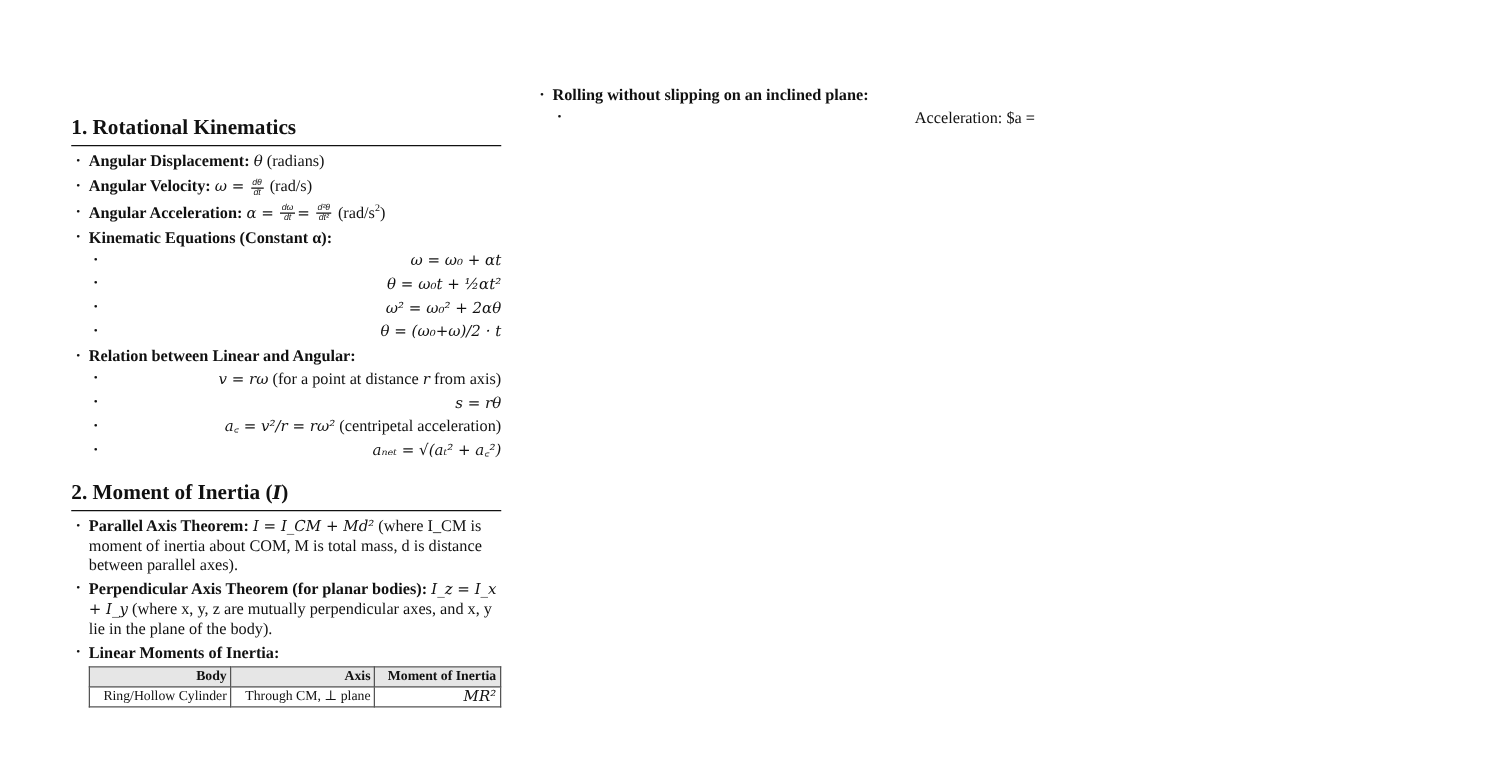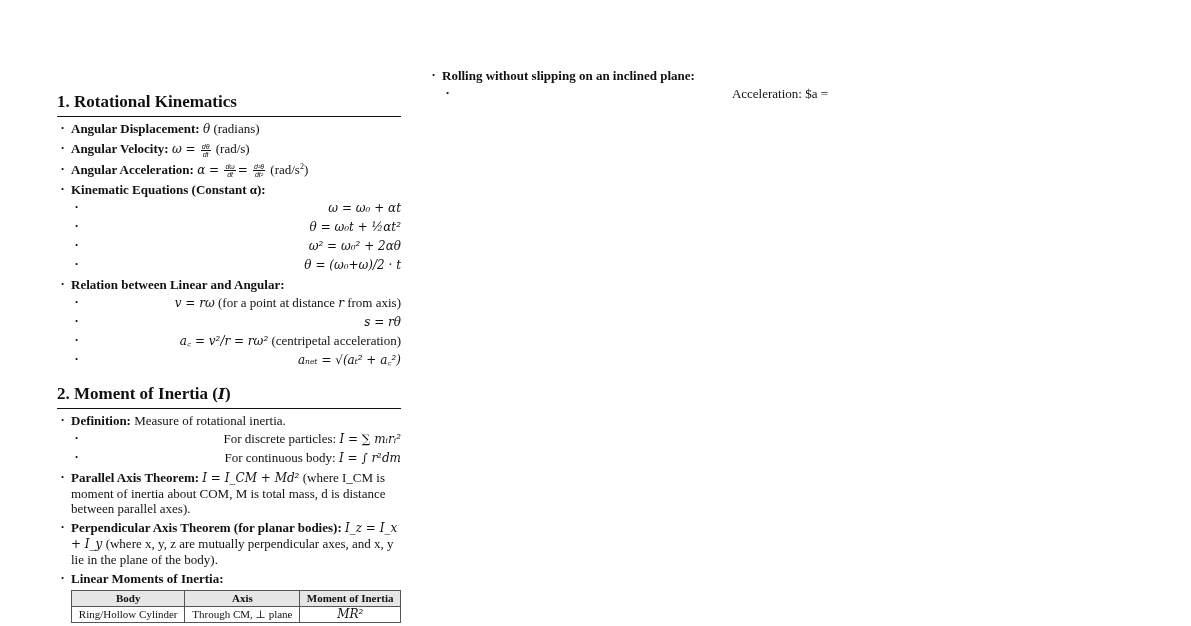--- a/index.html
+++ b/index.html
@@ -16,21 +16,21 @@
   ul.l2 > li::before { content:"•"; position:absolute; left:4px; top:0; font-size:9px; }
   b { font-weight:bold; }
   .m { font-family:"DejaVu Serif", serif; font-style:italic; font-size:12px; }
   .mu { font-family:"DejaVu Serif", serif; font-size:12px; }
   .frac { display:inline-block; vertical-align:middle; text-align:center; font-size:7px; line-height:7px; font-family:Liberation Sans, sans-serif; font-style:italic; margin:0 2px; }
   .frac .num { display:block; border-bottom:0.8px solid #111; padding:0 1px; }
   .frac .den { display:block;text-align:center; }
   sup { font-size:8px; vertical-align:super; line-height:0; }
   .sec2 { margin-top:14px; }
   table { border-collapse:collapse; width:330px; margin-top:4px; font-size:11px; }
-  th, td { border:1px solid #555; padding:1px 3px; text-align:center; line-height:13px; }
+  th, td { border:1px solid #555; padding:1px 3px; text-align:right; line-height:13px; }
   th { background:#e6e6e6; font-weight:bold; }
 </style>
 </head>
 <body>
 
 <div class="col1">
   <h2>1. Rotational Kinematics</h2>
   <ul class="l1">
     <li>
       <b>Angular Displacement:</b>
@@ -64,27 +64,20 @@
         <li><span class="m">a꜀ = v²/r = rω²</span><span> (centripetal acceleration)</span></li>
         <li><span class="m">aₙₑₜ = √(aₜ² + a꜀²)</span></li>
       </ul>
     </li>
   </ul>
 
   <div class="sec2">
     <h2><span>2. Moment of Inertia (</span><span class="m" style="font-size:15px">I</span><span>)</span></h2>
     <ul class="l1">
       <li>
-        <b>Definition:</b><span> Measure of rotational inertia.</span>
-        <ul class="l2">
-          <li><span>For discrete particles: </span><span class="m">I = ∑ mᵢrᵢ²</span></li>
-          <li><span>For continuous body: </span><span class="m">I = ∫ r²dm</span></li>
-        </ul>
-      </li>
-      <li>
         <b>Parallel Axis Theorem:</b> <span class="m">I = I_CM + Md²</span><span> (where I_CM is moment of inertia about COM, M is total mass, d is distance between parallel axes).</span>
       </li>
       <li>
         <b>Perpendicular Axis Theorem (for planar bodies):</b> <span class="m">I_z = I_x + I_y</span><span> (where x, y, z are mutually perpendicular axes, and x, y lie in the plane of the body).</span>
       </li>
       <li>
         <b>Linear Moments of Inertia:</b>
         <table>
           <tbody>
               <tr>

